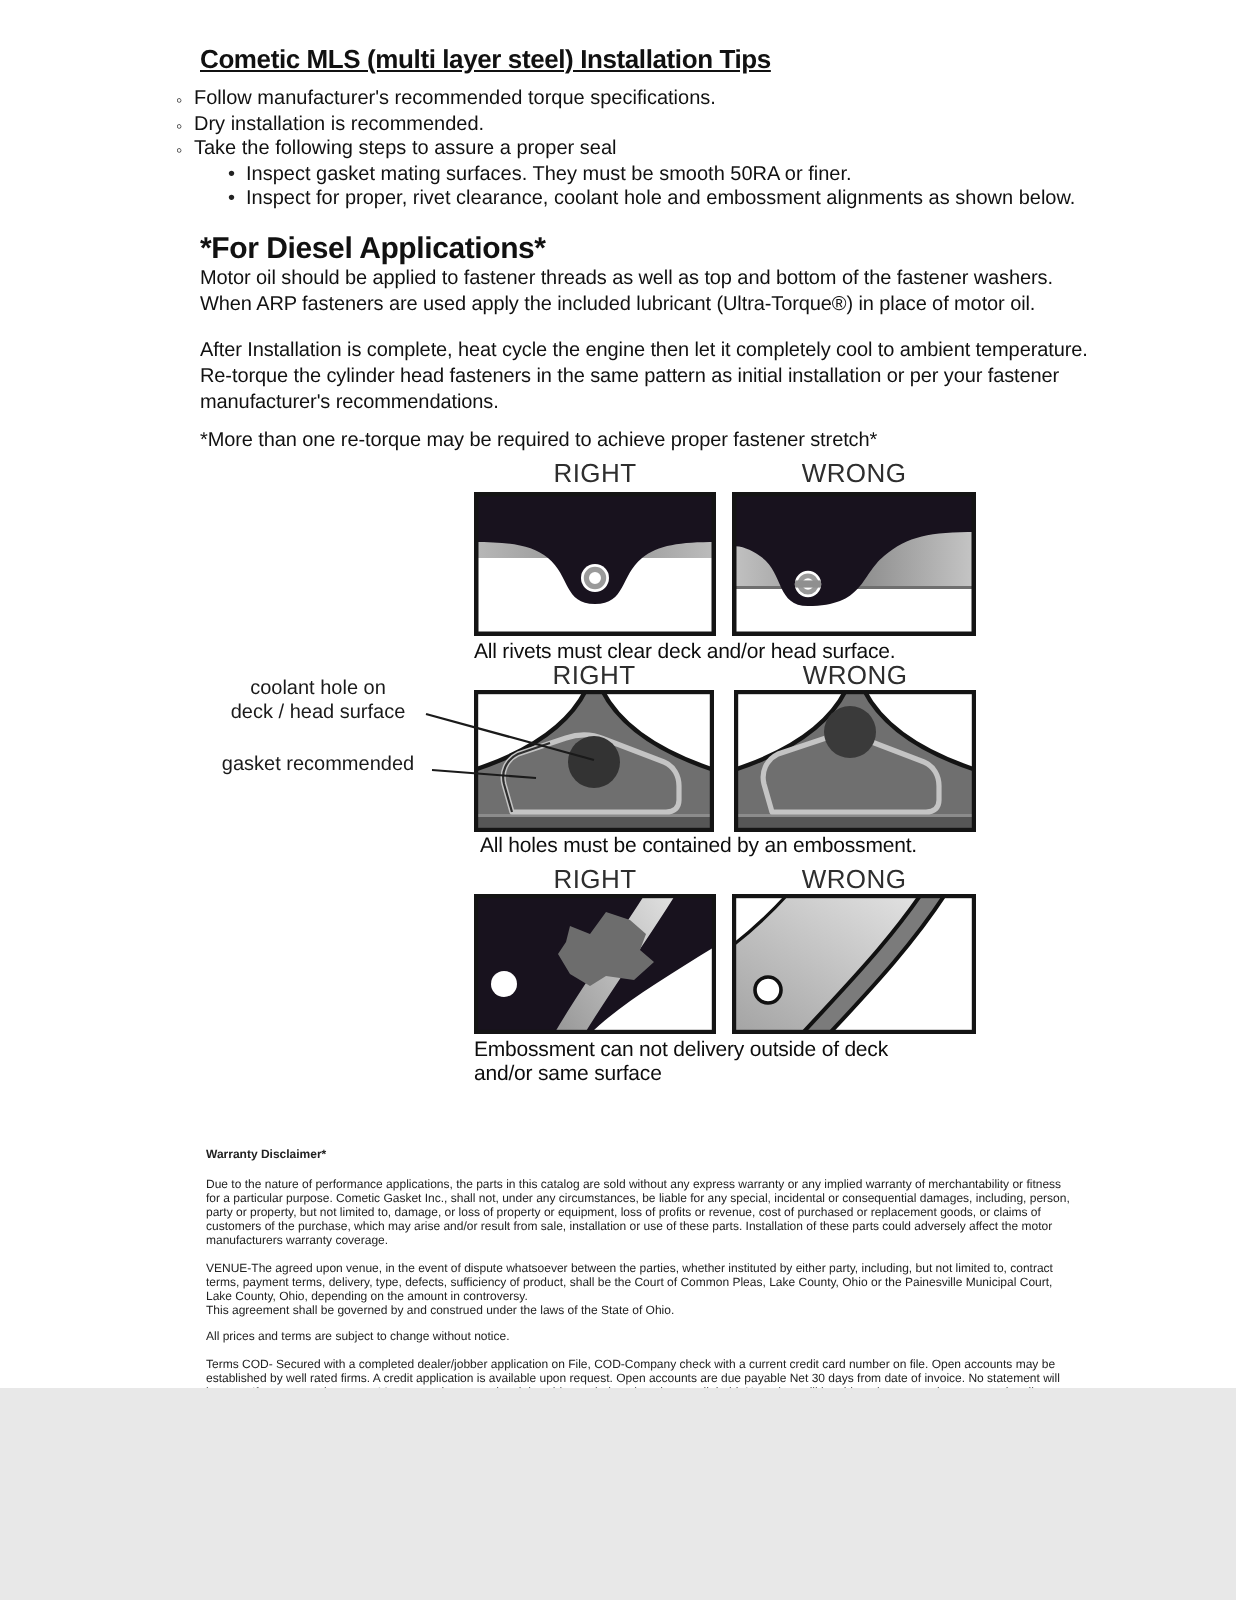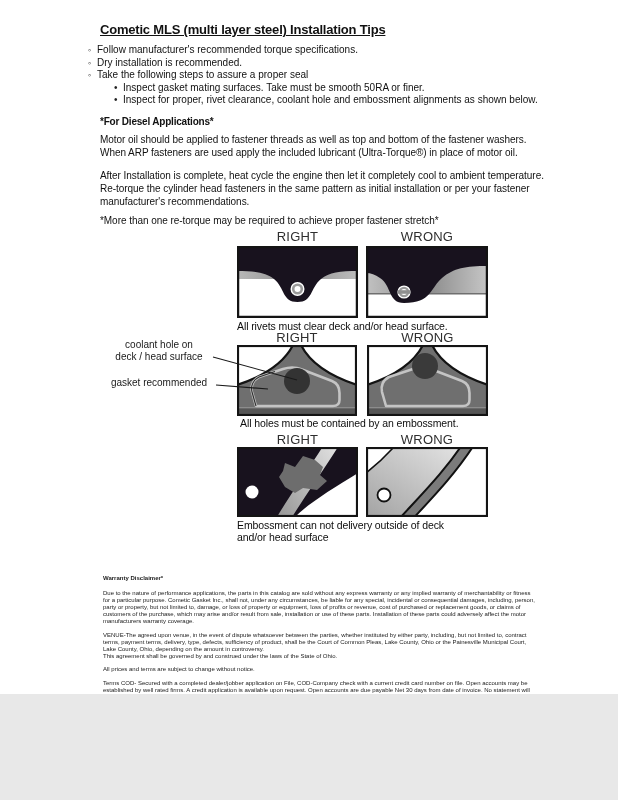--- a/index.html
+++ b/index.html
@@ -12,21 +12,21 @@
   .abs { position:absolute; }
   .title {
     left:100px; top:22px; font-size:13px; font-weight:bold;
     letter-spacing:-0.2px; text-decoration:underline;
   }
   .bullets { left:88px; top:44px; font-size:10px; line-height:12.6px; width:460px; }
   .b-row { display:flex; }
   .b-marker { width:9px; font-size:9px; color:#222; }
   .b-sub { margin-left:26px; }
   .b-sub .b-marker { font-size:10px; }
-  .diesel-h { left:100px; top:116px; font-size:10px; font-weight:bold; letter-spacing:-0.2px;text-align:center; }
+  .diesel-h { left:100px; top:116px; font-size:15px; font-weight:bold; letter-spacing:-0.2px;text-align:center; }
   .bodypara { left:100px; font-size:10px; line-height:13px; width:448px; letter-spacing:-0.05px; }
   .p1 { top:133px; }
   .p2 { top:169px; }
   .p3 { top:214px; }
   .dlabel {
     font-size:13px; font-weight:400; color:#2e2e2e; text-align:center;
     letter-spacing:0.2px; width:121px;
   }
   .caption { font-size:10.5px; color:#0d0d0d; line-height:11.5px; letter-spacing:-0.1px; }
   .callout { font-size:10px; color:#1a1a1a; text-align:center; width:108px; line-height:11.5px; }
@@ -52,21 +52,21 @@
     <div class="b-row">
       <span class="b-marker">◦</span>
       <span>Dry installation is recommended.</span>
     </div>
     <div class="b-row">
       <span class="b-marker">◦</span>
       <span>Take the following steps to assure a proper seal</span>
     </div>
     <div class="b-row b-sub">
       <span class="b-marker">•</span>
-      <span>Inspect gasket mating surfaces.  Take must be smooth 50RA or finer.</span>
+      <span>Inspect gasket mating surfaces.  They must be smooth 50RA or finer.</span>
     </div>
     <div class="b-row b-sub">
       <span class="b-marker">•</span>
       <span>Inspect for proper, rivet clearance, coolant hole and embossment alignments as shown below.</span>
     </div>
   </div>
 
   <div class="abs diesel-h">*For Diesel Applications*</div>
   <div class="abs bodypara p1">Motor oil should be applied to fastener threads as well as top and bottom of the fastener washers. When ARP fasteners are used apply the included lubricant (Ultra-Torque®) in place of motor oil.</div>
   <div class="abs bodypara p2">After Installation is complete, heat cycle the engine then let it completely cool to ambient temperature. Re-torque the cylinder head fasteners in the same pattern as initial installation or per your fastener manufacturer's recommendations.</div>
@@ -182,21 +182,21 @@
     <path d="M0,0 L105,0 C82,28 56,52 36,70 L0,70 Z" fill="url(#g3w)"></path>
     <path d="M104,-5 C84,26 60,50 38,74" fill="none" stroke="#111111" stroke-width="12"></path>
     <path d="M104,-5 C84,26 60,50 38,74" fill="none" stroke="#7b7b7b" stroke-width="8"></path>
     <path d="M0,0 L28,0 C18,11 9,19 0,26 Z" fill="#ffffff" stroke="#111111" stroke-width="1.6"></path>
     <circle cx="18" cy="48" r="6.5" fill="#ffffff" stroke="#111111" stroke-width="1.8"></circle>
     <rect x="1" y="1" width="120" height="68" fill="none" stroke="#141414" stroke-width="2.2"></rect>
   </svg>
 
   <div class="abs caption" style="left:237px; top:520px;">
     <div>Embossment can not delivery outside of deck</div>
-    <div>and/or head surface</div>
+    <div>and/or same surface</div>
   </div>
 
   <div class="abs disclaimer">
     <div class="dh">Warranty Disclaimer*</div>
     <p>Due to the nature of performance applications, the parts in this catalog are sold without any express warranty or any implied warranty of merchantability or fitness for a particular purpose.  Cometic Gasket Inc., shall not, under any circumstances, be liable for any special, incidental or consequential damages, including, person, party or property, but not limited to, damage, or loss of property or equipment, loss of profits or revenue, cost of purchased or replacement goods, or claims of customers of the purchase, which may arise and/or result from sale, installation or use of these parts.  Installation of these parts could adversely affect the motor manufacturers warranty coverage.</p>
     <p class="tight">VENUE-The agreed upon venue, in the event of dispute whatsoever between the parties, whether instituted by either party, including, but not limited to, contract terms, payment terms, delivery, type, defects, sufficiency of product, shall be the Court of Common Pleas, Lake County, Ohio or the Painesville Municipal Court, Lake County, Ohio, depending on the amount in controversy.</p>
     <p>This agreement shall be governed by and construed under the laws of the State of Ohio.</p>
     <p>All prices and terms are subject to change without notice.</p>
     <p>Terms COD- Secured with a completed dealer/jobber application on File, COD-Company check with a current credit card number on file.  Open accounts may be established by well rated firms.  A credit application is available upon request.  Open accounts are due payable Net 30 days from date of invoice.  No statement will be sent.  If an account becomes 60 or more days past due, it is subject to being placed on credit hold.  No orders will be shipped or new orders accepted until past due balance is paid.  If an account becomes 90 or more days past due, it is subject to being placed for collections.  All costs of collection are the responsibility of the customer, including attorney fees, court costs, and other expenses of litigation.</p>
     <p>Returns- Authorized (RGA) must be obtained in advance on all returns.  A packing slip or invoice number must accompany the merchandise.  No returns after 30 days from invoice date.  All returns are subject to a 25% restocking charge.  All custom designed and custom manufactured gaskets are non-returnable.</p>

